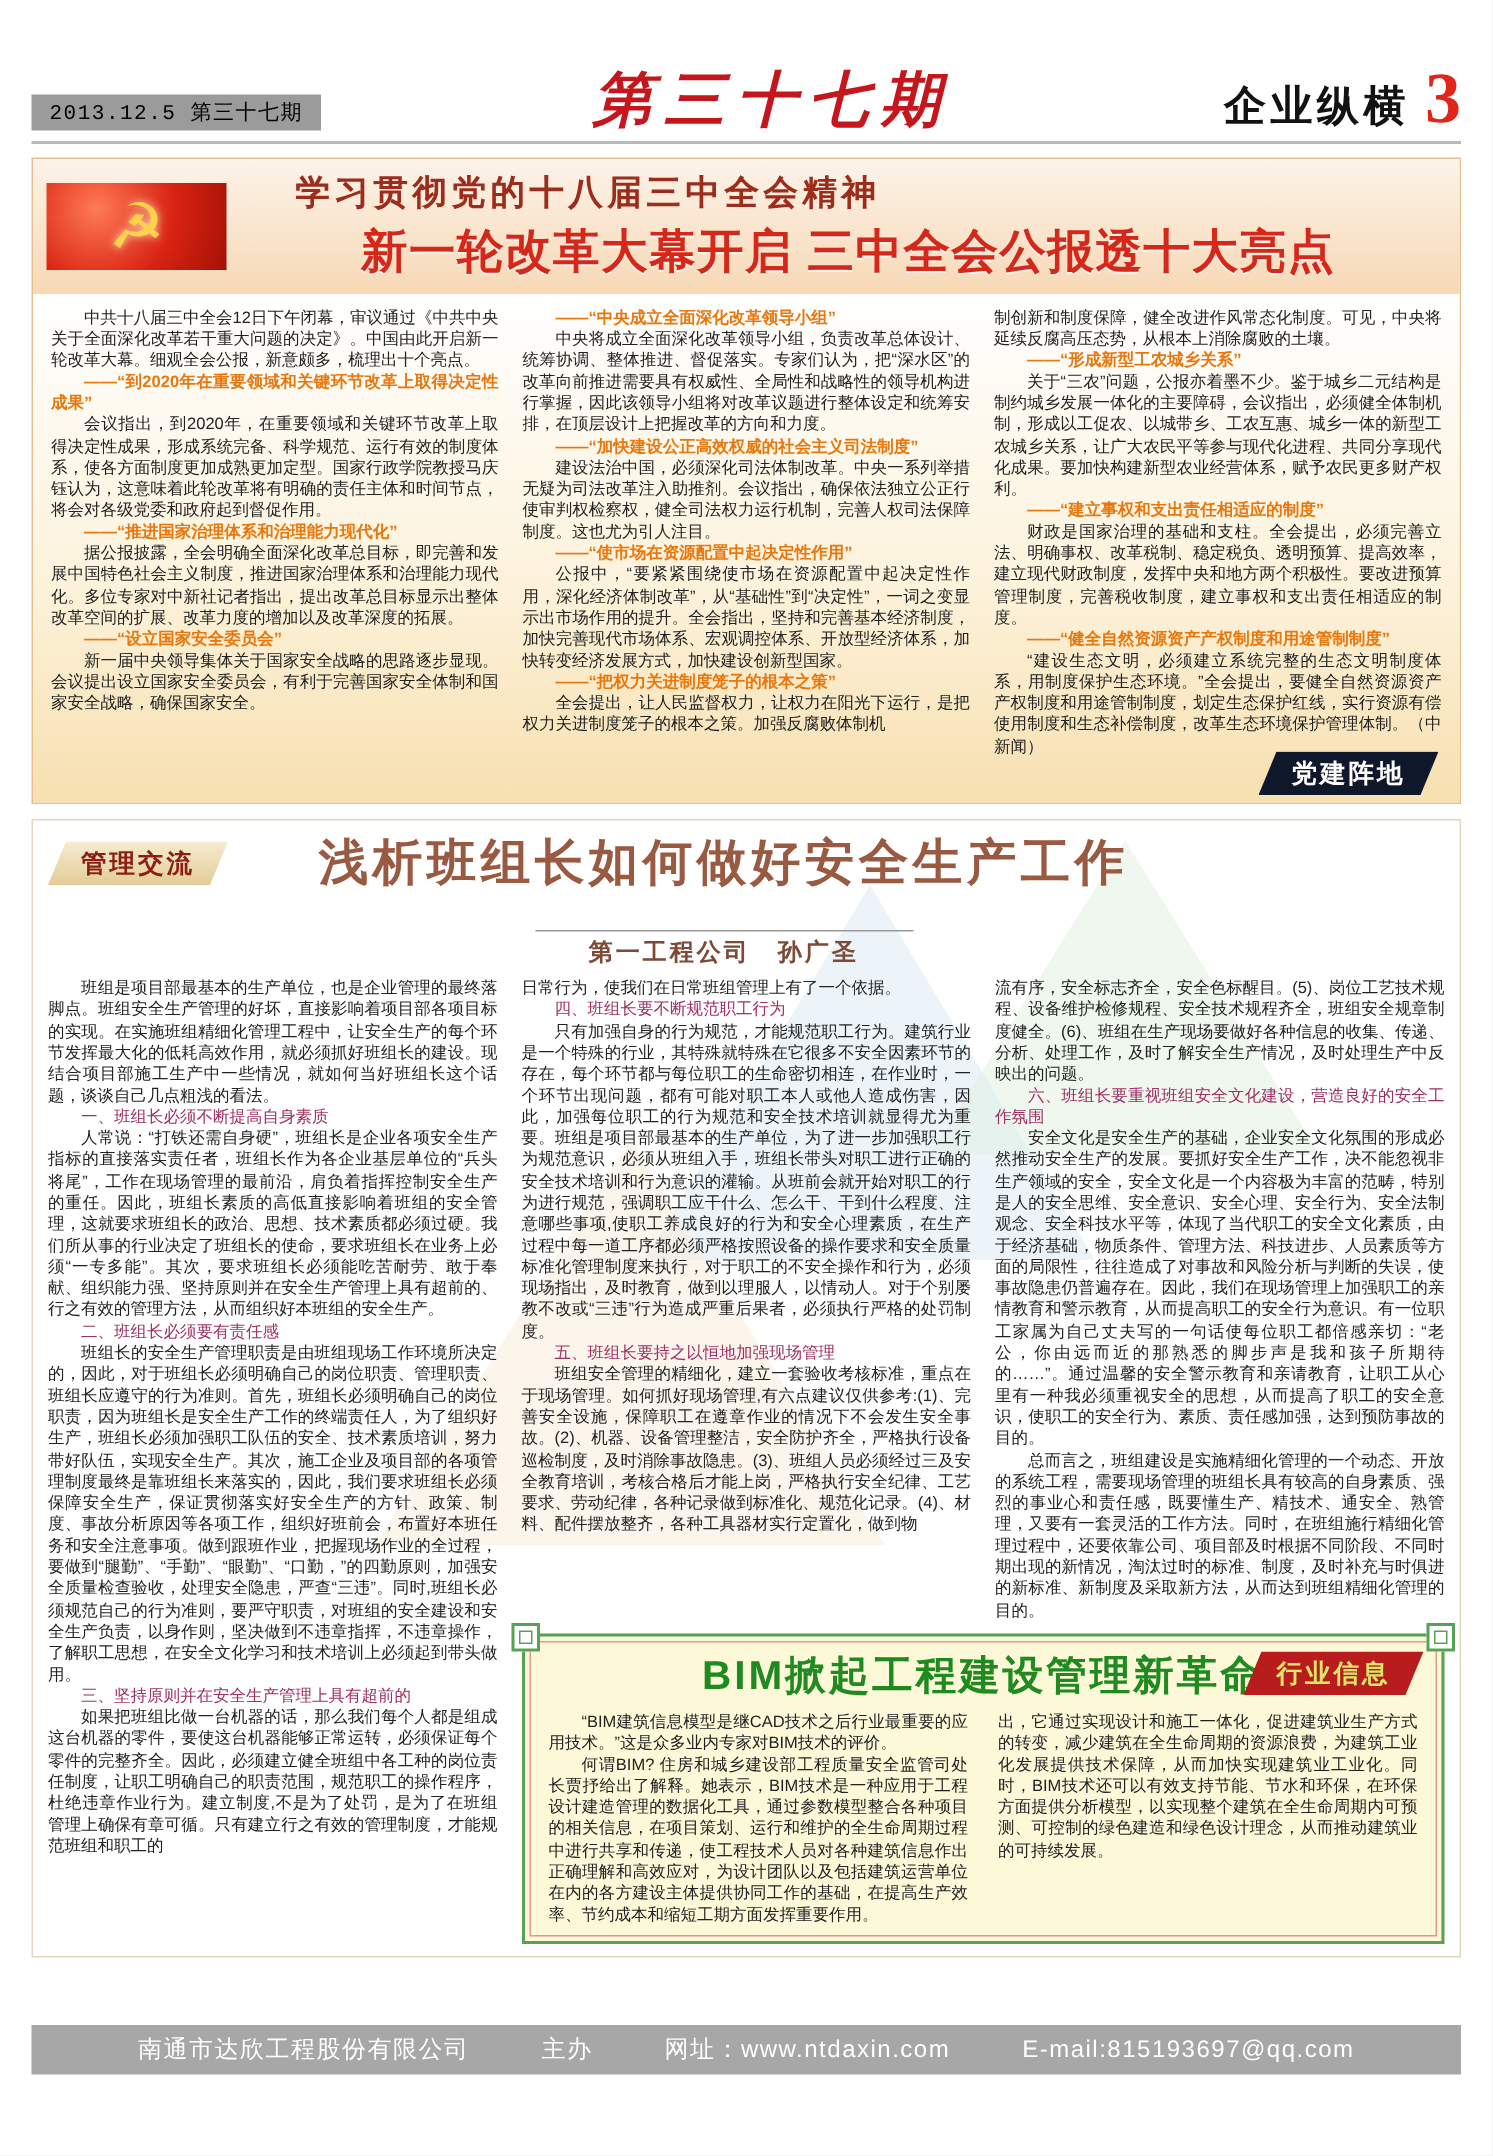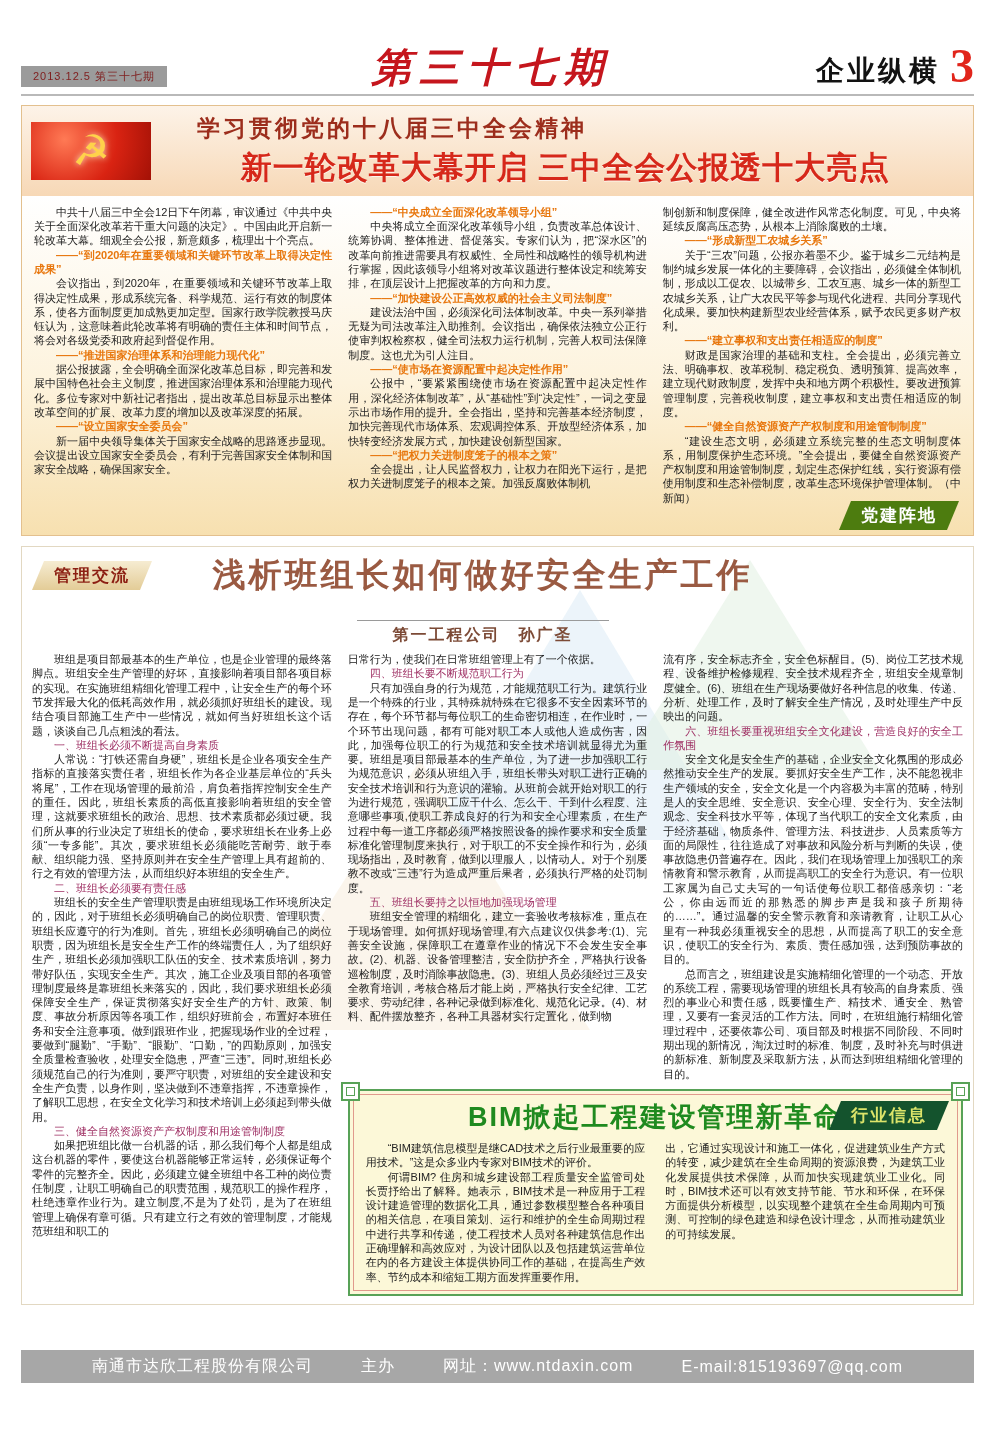--- a/index.html
+++ b/index.html
@@ -2,21 +2,21 @@
 <html><head>
 <meta charset="utf-8">
 <style>
   html,body{margin:0;padding:0;background:#e9e9e9;}
   .page{position:relative;width:995px;height:1437px;margin:0 auto;background:#fff;
         box-sizing:border-box;padding:46px 21px 0;overflow:hidden;
         font-family:"Liberation Sans","DejaVu Sans",sans-serif;color:#222;}
   
   .header{display:flex;align-items:flex-end;justify-content:space-between;
           border-bottom:2px solid #b9b9b9;padding-bottom:7px;}
-  .date-badge{background:#9b9b9b;color:#7f1d1d;font-size:11px;padding:3px 12px;letter-spacing:1px;}
+  .date-badge{background:#9b9b9b;color:#000000;font-size:14px;padding:3px 12px;letter-spacing:1px;font-family:Liberation Mono, monospace;}
   .masthead{color:#c5161d;font-family:"DejaVu Serif","Liberation Serif",serif;
             font-weight:bold;font-style:italic;font-size:40px;letter-spacing:8px;line-height:1;}
   .section-wrap{display:flex;align-items:flex-end;gap:10px;}
   .section{font-size:28px;font-weight:bold;color:#121212;letter-spacing:3px;line-height:1.1;}
   .pagenum{font-size:48px;line-height:.85;color:#e1251b;font-weight:bold;
            font-family:"Liberation Serif","DejaVu Serif",serif;}
   
   .top-box{position:relative;border:1px solid #e3c08e;margin-top:9px;z-index:1;}
   .banner{display:flex;align-items:center;gap:16px;padding:7px 9px;
           background:linear-gradient(180deg,#fdf3e8,#f7d8b6);}
@@ -29,23 +29,23 @@
             margin-top:3px;text-shadow:0 1px 0 rgba(255,255,255,.7);}
   .top-cols{display:flex;gap:16px;padding:9px 12px 30px;
             background:linear-gradient(180deg,#ffffff 0%,#fdf3dd 55%,#f7e0b0 100%);}
   .col{flex:1;min-width:0;}
   .col p{margin:0;text-indent:2em;text-align:justify;font-size:11px;line-height:1.3;}
   .top-cols .sub{color:#e8770e;font-weight:bold;}
   .corner-badge{position:absolute;right:14px;bottom:5px;}
   
   .ribbon{display:inline-block;font-weight:bold;font-size:17px;padding:3px 22px;
           clip-path:polygon(12px 0,100% 0,calc(100% - 12px) 100%,0 100%);letter-spacing:2px;}
-  .ribbon.red{background:#4d7c0f;color:#fff;box-shadow:inset 0 0 0 30px rgba(0,0,0,0);}
+  .ribbon.red{background:#0f172a;color:#fff;box-shadow:inset 0 0 0 30px rgba(0,0,0,0);}
   .ribbon.tan{background:linear-gradient(#f6ecd2,#e3cc97);color:#8c1f12;}
-  .ribbon.dark{background:#14532d;color:#dce46a;}
+  .ribbon.dark{background:#b91c1c;color:#dce46a;}
   
   .mid{position:relative;margin-top:10px;border:1px solid #e2d8c2;padding:6px 10px 8px;z-index:1;background:transparent;}
   .mid-head{display:flex;align-items:flex-start;}
   .mid-head .ribbon{margin-top:8px;flex:0 0 auto;}
   .mid-title-wrap{flex:1;text-align:center;margin-right:150px;}
   .mid-title{font-size:33px;font-weight:bold;color:#9a5a42;letter-spacing:3px;}
   .mid-byline{display:inline-block;font-size:16px;font-weight:bold;color:#7c4a36;
               border-top:1px solid #9a9a9a;padding:4px 36px 0;margin-top:4px;letter-spacing:2px;}
   .mid-grid{display:grid;grid-template-columns:1fr 1fr 1fr;column-gap:16px;margin-top:6px;}
   .mcol1{grid-column:1;grid-row:1/3;}
@@ -147,21 +147,21 @@
         <span class="mid-byline">第一工程公司　孙广圣</span>
       </div>
     </div>
     <div class="mid-grid">
       <div class="col mcol1">
           <p class="para">班组是项目部最基本的生产单位，也是企业管理的最终落脚点。班组安全生产管理的好坏，直接影响着项目部各项目标的实现。在实施班组精细化管理工程中，让安全生产的每个环节发挥最大化的低耗高效作用，就必须抓好班组长的建设。现结合项目部施工生产中一些情况，就如何当好班组长这个话题，谈谈自己几点粗浅的看法。</p>
           <p class="sub">一、班组长必须不断提高自身素质</p>
           <p class="para">人常说：“打铁还需自身硬”，班组长是企业各项安全生产指标的直接落实责任者，班组长作为各企业基层单位的“兵头将尾”，工作在现场管理的最前沿，肩负着指挥控制安全生产的重任。因此，班组长素质的高低直接影响着班组的安全管理，这就要求班组长的政治、思想、技术素质都必须过硬。我们所从事的行业决定了班组长的使命，要求班组长在业务上必须“一专多能”。其次，要求班组长必须能吃苦耐劳、敢于奉献、组织能力强、坚持原则并在安全生产管理上具有超前的、行之有效的管理方法，从而组织好本班组的安全生产。</p>
           <p class="sub">二、班组长必须要有责任感</p>
           <p class="para">班组长的安全生产管理职责是由班组现场工作环境所决定的，因此，对于班组长必须明确自己的岗位职责、管理职责、班组长应遵守的行为准则。首先，班组长必须明确自己的岗位职责，因为班组长是安全生产工作的终端责任人，为了组织好生产，班组长必须加强职工队伍的安全、技术素质培训，努力带好队伍，实现安全生产。其次，施工企业及项目部的各项管理制度最终是靠班组长来落实的，因此，我们要求班组长必须保障安全生产，保证贯彻落实好安全生产的方针、政策、制度、事故分析原因等各项工作，组织好班前会，布置好本班任务和安全注意事项。做到跟班作业，把握现场作业的全过程，要做到“腿勤”、“手勤”、“眼勤”、“口勤，”的四勤原则，加强安全质量检查验收，处理安全隐患，严查“三违”。同时,班组长必须规范自己的行为准则，要严守职责，对班组的安全建设和安全生产负责，以身作则，坚决做到不违章指挥，不违章操作，了解职工思想，在安全文化学习和技术培训上必须起到带头做用。</p>
-          <p class="sub">三、健全自然资源资产产权制度和用途管制制度</p>
+          <p class="sub">三、坚持原则并在安全生产管理上具有超前的</p>
           <p class="para">如果把班组比做一台机器的话，那么我们每个人都是组成这台机器的零件，要使这台机器能够正常运转，必须保证每个零件的完整齐全。因此，必须建立健全班组中各工种的岗位责任制度，让职工明确自己的职责范围，规范职工的操作程序，杜绝违章作业行为。建立制度,不是为了处罚，是为了在班组管理上确保有章可循。只有建立行之有效的管理制度，才能规范班组和职工的</p>
         </div>
       <div class="col mcol2">
           <p class="para" style="text-indent: 0px;">日常行为，使我们在日常班组管理上有了一个依据。</p>
           <p class="sub">四、班组长要不断规范职工行为</p>
           <p class="para">只有加强自身的行为规范，才能规范职工行为。建筑行业是一个特殊的行业，其特殊就特殊在它很多不安全因素环节的存在，每个环节都与每位职工的生命密切相连，在作业时，一个环节出现问题，都有可能对职工本人或他人造成伤害，因此，加强每位职工的行为规范和安全技术培训就显得尤为重要。班组是项目部最基本的生产单位，为了进一步加强职工行为规范意识，必须从班组入手，班组长带头对职工进行正确的安全技术培训和行为意识的灌输。从班前会就开始对职工的行为进行规范，强调职工应干什么、怎么干、干到什么程度、注意哪些事项,使职工养成良好的行为和安全心理素质，在生产过程中每一道工序都必须严格按照设备的操作要求和安全质量标准化管理制度来执行，对于职工的不安全操作和行为，必须现场指出，及时教育，做到以理服人，以情动人。对于个别屡教不改或“三违”行为造成严重后果者，必须执行严格的处罚制度。</p>
           <p class="sub">五、班组长要持之以恒地加强现场管理</p>
           <p class="para">班组安全管理的精细化，建立一套验收考核标准，重点在于现场管理。如何抓好现场管理,有六点建议仅供参考:(1)、完善安全设施，保障职工在遵章作业的情况下不会发生安全事故。(2)、机器、设备管理整洁，安全防护齐全，严格执行设备巡检制度，及时消除事故隐患。(3)、班组人员必须经过三及安全教育培训，考核合格后才能上岗，严格执行安全纪律、工艺要求、劳动纪律，各种记录做到标准化、规范化记录。(4)、材料、配件摆放整齐，各种工具器材实行定置化，做到物</p>
         </div>
       <div class="col mcol3">

